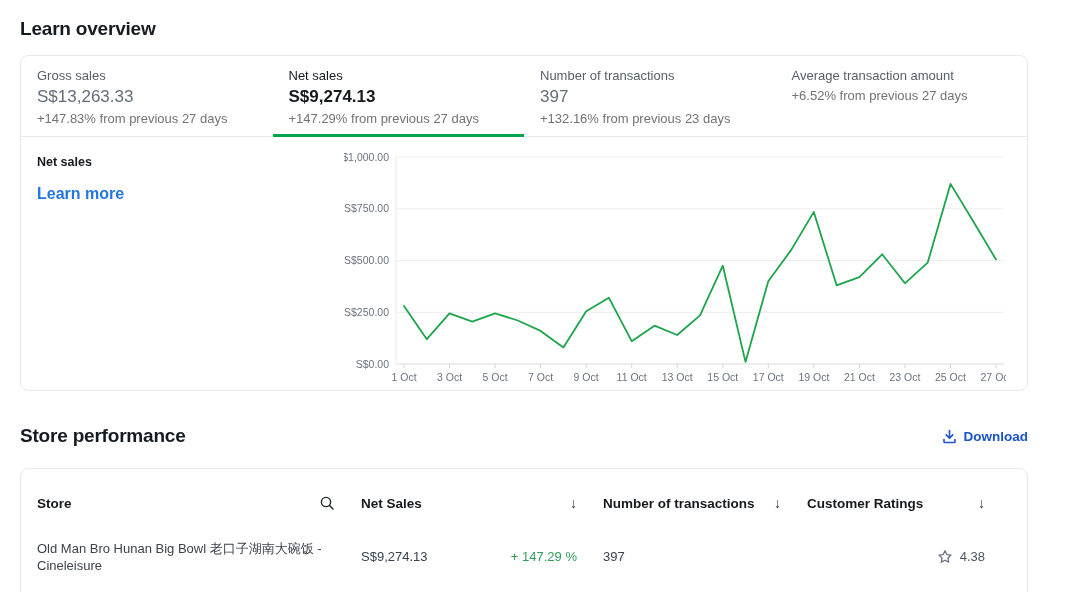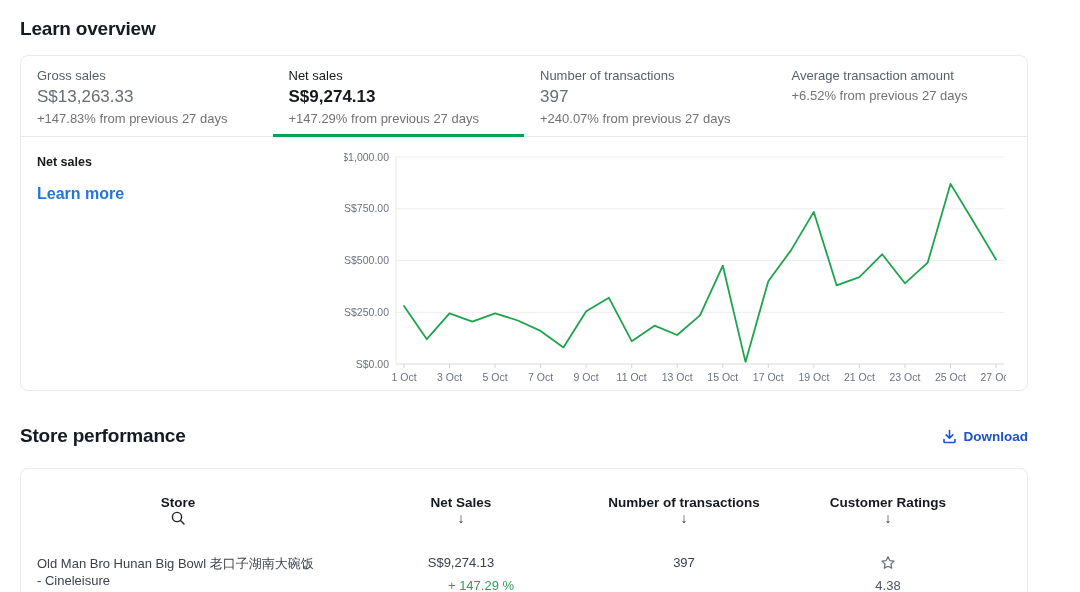--- a/index.html
+++ b/index.html
@@ -31,21 +31,21 @@
   .chart-wrap { flex: 1; margin-top: 16px; }
   .chart-wrap svg { display: block; }
   .tick { font-size: 10.5px; fill: #6b7280; font-family: "Liberation Sans", sans-serif; }
 
   
   .section-row { margin-top: 34px; display: flex; align-items: center; justify-content: space-between; }
   .download-link { display: flex; gap: 7px; color: #1b53c9; font-size: 13.5px; font-weight: 700; text-decoration: none; cursor: pointer; }
 
   .table-card { margin-top: 21px; height: 160px; padding: 26px 16px 0; }
   .tgrid { display: grid; grid-template-columns: 324px 242px 204px 1fr; }
-  .th-cell, .td-cell { display: flex; align-items: center; justify-content: space-between; padding-right: 42px; flex-direction: column; }
+  .th-cell, .td-cell { display: flex; align-items: center; justify-content: space-between; padding-right: 26px; }
   .th-cell { font-size: 13.5px; font-weight: 700; color: #16191d; }
   .sort-arrow { font-size: 14px; font-weight: 400; color: #30363d; cursor: pointer; }
   .trow { margin-top: 29px; }
   .td-cell { font-size: 13px; color: #374151; }
   .store-name { color: #3b434d; }
   .delta-cell { color: #2f9e5c; margin-left: 40px; }
   .rating { display: flex; align-items: center; gap: 7px; color: #4b5563; justify-content: flex-end; }
   .search-icon, .star-icon { display: inline-flex; }
 </style>
 </head>
@@ -63,21 +63,21 @@
         <div class="t-delta">+147.83% from previous 27 days</div>
       </div>
       <div class="tab active">
         <div class="t-label">Net sales</div>
         <div class="t-value">S$9,274.13</div>
         <div class="t-delta">+147.29% from previous 27 days</div>
       </div>
       <div class="tab">
         <div class="t-label">Number of transactions</div>
         <div class="t-value">397</div>
-        <div class="t-delta">+240.07% from previous 27 days</div>
+        <div class="t-delta">+132.16% from previous 23 days</div>
       </div>
       <div class="tab">
         <div class="t-label">Average transaction amount</div>
         <div class="t-delta">+6.52% from previous 27 days</div>
       </div>
     </div>
 
     <div class="card-body">
       <div class="metric-info">
         <h4>Net sales</h4>

